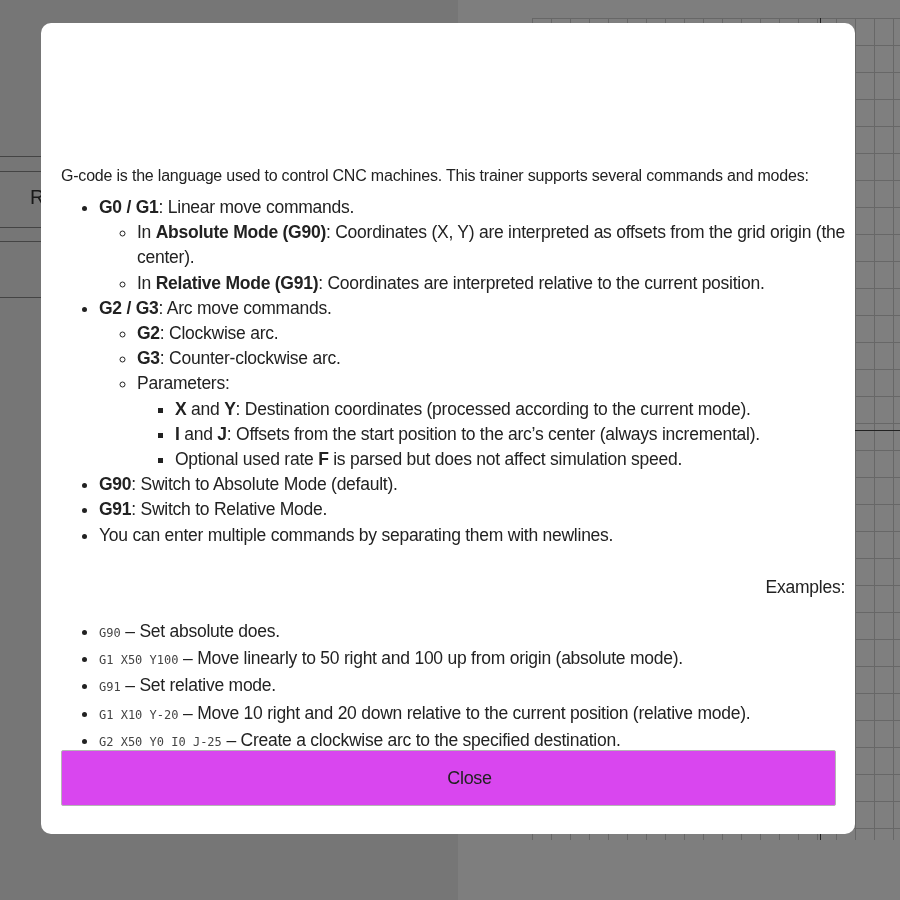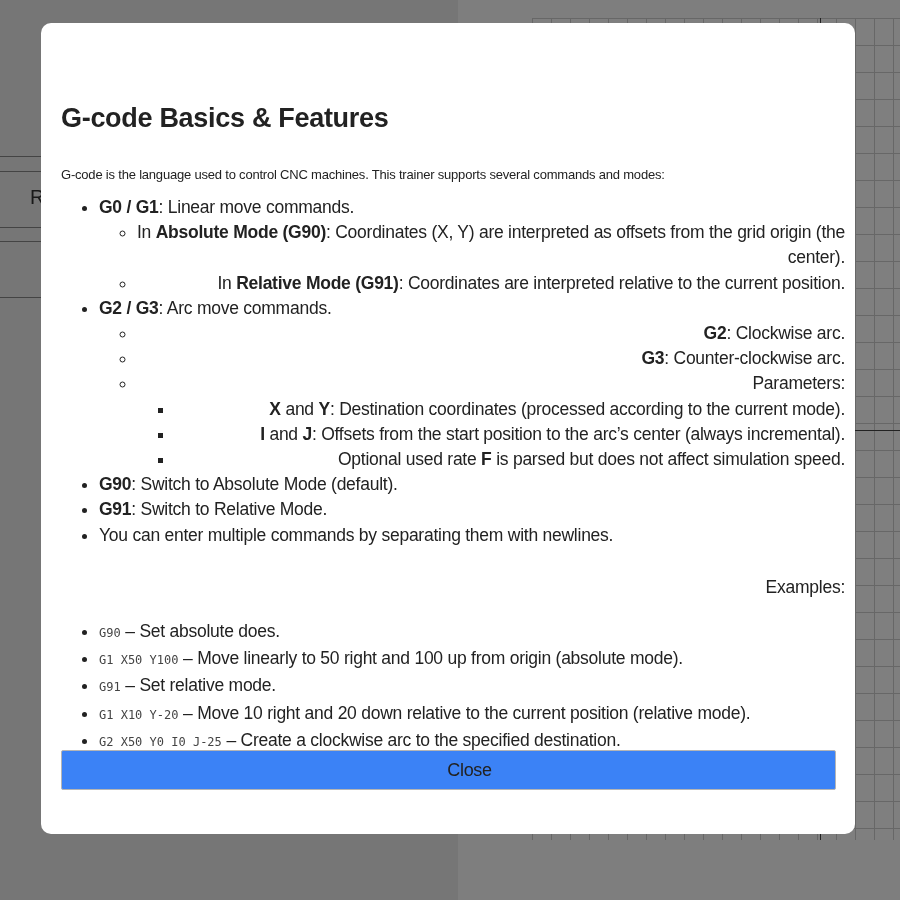--- a/index.html
+++ b/index.html
@@ -11,49 +11,48 @@
   .grid { position:absolute; left:532px; top:18px; width:368px; height:822px;
     background-image:
       linear-gradient(to right, #cfcfcf 1px, transparent 1px),
       linear-gradient(to bottom, #cfcfcf 1px, transparent 1px);
     background-size:19px 27px; background-color:#fff; }
   .axis-v { position:absolute; left:820px; top:18px; width:1px; height:822px; background:#444; }
   .axis-h { position:absolute; left:532px; top:430px; width:368px; height:1px; background:#444; }
   .overlay { position:absolute; inset:0; background:rgba(0,0,0,0.5); }
   .modal { position:absolute; left:41px; top:23px; width:814px; height:811px; background:#fff; border-radius:10px; box-sizing:border-box; padding:0 20px; color:#222; }
   .title { font-size:27px; font-weight:bold; margin:0; position:absolute; left:20px; top:80px; letter-spacing:-0.3px; }
-  .intro { position:absolute; left:20px; top:144px; font-size:13px; letter-spacing:-0.2px; }
+  .intro { position:absolute; left:20px; top:144px; font-size:16px; letter-spacing:-0.2px; }
   .content { position:absolute; left:20px; top:172px; right:10px; font-size:17.5px; letter-spacing:-0.25px; line-height:25.2px; }
   ul { margin:0; padding:0; }
   ul.l1 { list-style:disc; padding-left:38px; }
-  ul.l2 { list-style:circle; padding-left:38px;text-align:right; }
+  ul.l2 { list-style:circle; padding-left:38px; }
   ul.l3 { list-style:square; padding-left:38px; }
   .examples-label { margin:27px 0 19px 0;text-align:right; }
   code { font-family:"DejaVu Sans Mono", monospace; font-size:12px; color:#444; letter-spacing:0; }
-  .close-btn { position:absolute; left:20px; top:727px; width:775px; height:40px; background:#3b82f6; border:1px solid #b5b5b5; border-radius:2px; font-size:18px; color:#222; font-family:"Liberation Sans", sans-serif; cursor:pointer; letter-spacing:-0.3px;padding-left:48px; }
+  .close-btn { position:absolute; left:20px; top:727px; width:775px; height:56px; background:#d946ef; border:1px solid #b5b5b5; border-radius:2px; font-size:18px; color:#222; font-family:"Liberation Sans", sans-serif; cursor:pointer; letter-spacing:-0.3px;padding-left:48px; }
 </style>
 </head>
 <body>
 
 <div class="page-left">
   <div class="left-row" style="top:156px"></div>
   <div class="left-row" style="top:171px"></div>
   <div class="left-label">R</div>
   <div class="left-row" style="top:227px"></div>
   <div class="left-row" style="top:241px"></div>
   <div class="left-row" style="top:297px"></div>
 </div>
 <div class="page-right"></div>
 <div class="grid"></div>
 <div class="axis-v"></div>
 <div class="axis-h"></div>
 <div class="overlay"></div>
 
 <div class="modal">
-  <h2 class="title">G-code Basics &amp; Features</h2>
   <div class="intro">G-code is the language used to control CNC machines. This trainer supports several commands and modes:</div>
 
   <div class="content">
     <ul class="l1">
       <li><b>G0 / G1</b><span>: Linear move commands.</span>
         <ul class="l2">
           <li><span>In </span><b>Absolute Mode (G90)</b><span>: Coordinates (X, Y) are interpreted as offsets from the grid origin (the center).</span></li>
           <li><span>In </span><b>Relative Mode (G91)</b><span>: Coordinates are interpreted relative to the current position.</span></li>
         </ul>
       </li>

